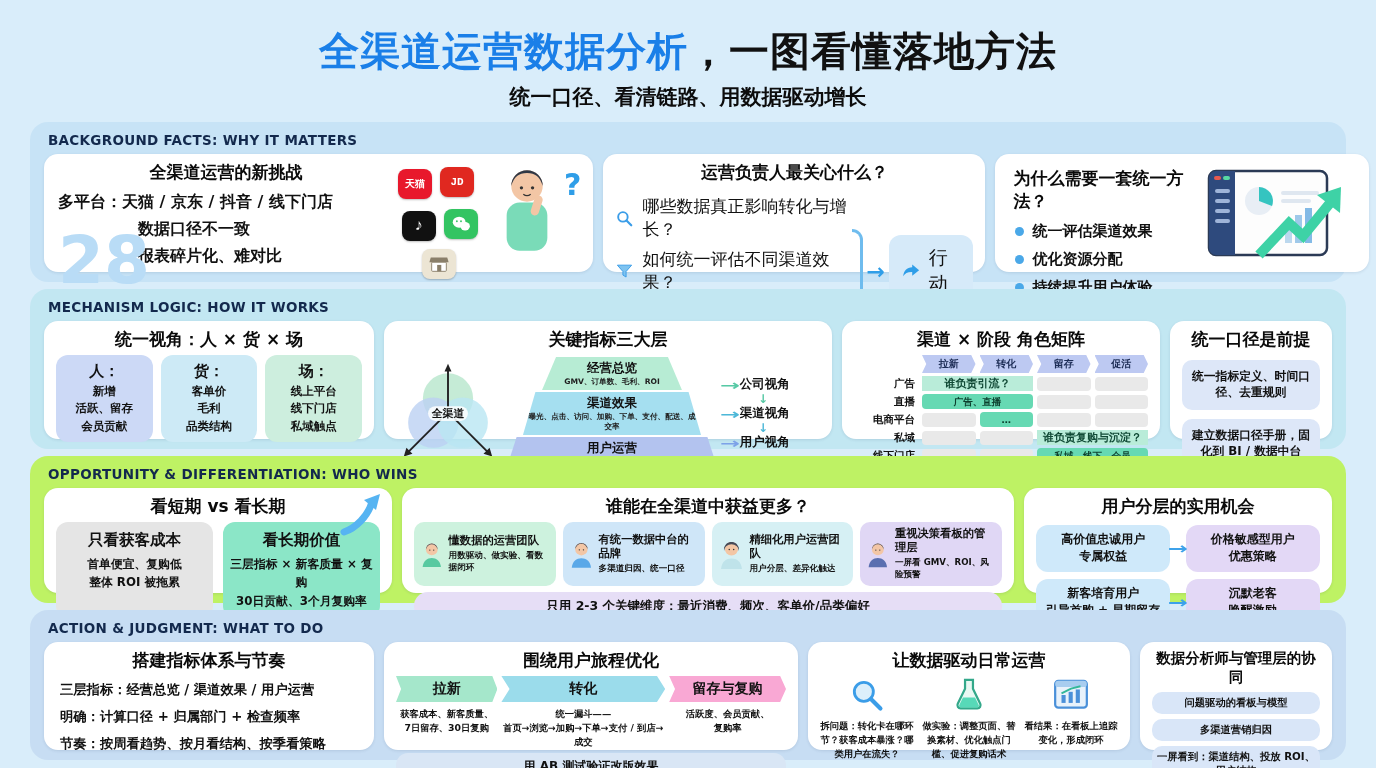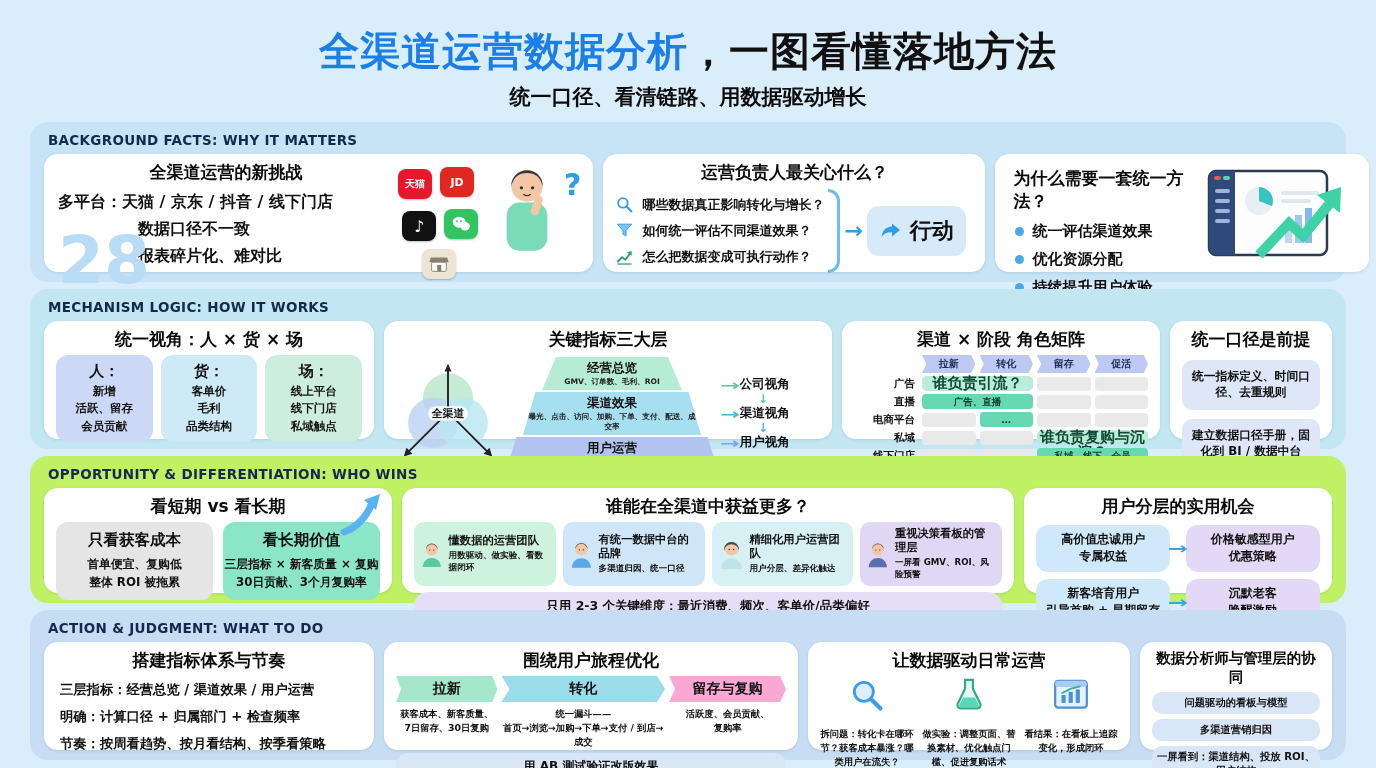--- a/index.html
+++ b/index.html
@@ -19,36 +19,36 @@
   .ctitle { text-align:center; font-size:17px; font-weight:800; color:#0a0a0a; margin-bottom:4px; }
 
   
   .c-challenge { flex:0 0 516px; display:flex; }
   .chal-left { width:340px; position:relative; }
   .chal-lines { position:relative; font-size:16px; font-weight:800; line-height:1.7; margin-top:4px; }
   .bignum { position:absolute; left:2px; top:40px; font-size:66px; font-weight:900; color:#b9dcf6; line-height:1; }
   .chal-l1 { margin-left:2px; }
   .chal-l2,.chal-l3 { margin-left:82px; }
   .app-cluster { position:relative; width:92px; height:112px; margin-top:6px; }
-  .tile { position:absolute; width:34px; height:30px; border-radius:8px; display:flex; align-items:center; justify-content:center; color:#fff; font-weight:800; box-shadow:0 1px 2px rgba(0,0,0,.25); }
+  .tile { position:absolute; width:34px; height:30px; border-radius:8px; display:flex; align-items:center; justify-content:center; color:#fff; font-weight:800; box-shadow:0 1px 2px rgba(0,0,0,.25);font-family:Liberation Mono, monospace; }
   .tile-tmall { background:#e8182c; font-size:10px; left:2px; top:2px; }
   .tile-jd { background:#e02820; font-size:11px; left:44px; top:0px; }
   .tile-douyin { background:#111; font-size:16px; left:6px; top:44px; }
   .tile-wechat { background:#33c462; left:48px; top:42px; }
   .tile-store { background:#ece5d4; left:26px; top:82px; }
   .thinker { margin-left:2px; display:flex; align-items:flex-start; }
   .qmark { color:#2f9ee8; font-size:30px; font-weight:900; margin-top:6px; }
   .c-concern { flex:0 0 382px; }
-  .q-row { display:flex; align-items:center; gap:8px; font-size:13px; font-weight:700; margin:7px 0; }
+  .q-row { display:flex; align-items:center; gap:8px; font-size:17px; font-weight:400; margin:7px 0;justify-content:flex-end; }
   .q-icon { width:19px; height:19px; flex:0 0 19px; }
   .concern-body { display:flex; align-items:center; }
   .bracket { width:12px; height:84px; border:3px solid #6fbcee; border-left:none; border-radius:0 12px 12px 0; margin-left:4px; }
   .to-action { color:#2f9ee8; font-size:22px; font-weight:900; margin:0 4px; }
   .action-chip { background:#d6eaf9; border-radius:12px; padding:10px 12px; display:flex; align-items:center; gap:7px; }
-  .action-chip span { font-size:22px; font-weight:700; }
+  .action-chip span { font-size:19px; font-weight:400; }
   .c-why { flex:1; display:flex; }
   .why-left { width:200px; }
   .why-left .ctitle { text-align:left; margin:6px 0 8px 6px; }
   .bullet { display:flex; align-items:center; gap:8px; font-size:15px; font-weight:800; margin:9px 0 9px 8px; }
   .dot { width:9px; height:9px; border-radius:50%; background:#4aa8e8; flex:0 0 9px; }
   .why-art { flex:1; display:flex; align-items:center; justify-content:center; }
 
   
   .c-pgc { flex:0 0 330px; }
   .pgc-row { display:flex; gap:8px; margin-top:4px; }
@@ -69,30 +69,30 @@
   .pyr3 { width:100%; background:#b3c3ef; clip-path:polygon(5% 0,95% 0,100% 100%,0 100%); }
   .views { width:96px; display:flex; flex-direction:column; align-items:flex-start; }
   .view { display:flex; align-items:center; gap:4px; font-size:12.5px; font-weight:800; }
   .varrow { font-size:14px; font-weight:900; transform:scaleX(1.7); display:inline-block; }
   .vdown { font-size:12px; font-weight:900; margin:0 0 0 34px; line-height:1; }
   .c-matrix { flex:0 0 318px; }
   .mx { display:grid; grid-template-columns:64px repeat(4,1fr); gap:3px 4px; align-items:center; margin-top:3px; }
   .mx-h { background:#bdc9f2; color:#1d2d56; font-size:10px; font-weight:800; text-align:center; padding:2px 0; clip-path:polygon(0 0,92% 0,100% 50%,92% 100%,0 100%,8% 50%); }
   .mx-l { font-size:10.5px; font-weight:800; text-align:right; padding-right:3px; }
   .mx-c { background:#e9e9e9; border-radius:4px; height:14px; }
-  .mx-g1 { background:#b9ecd9; color:#114a36; font-size:15px; font-weight:800; text-align:center; height:15px; line-height:15px; border-radius:5px; }
+  .mx-g1 { background:#b9ecd9; color:#114a36; font-size:11px; font-weight:800; text-align:center; height:15px; line-height:15px; border-radius:0; }
   .mx-g2 { background:#66d9b3; color:#0c3f2d; font-size:9.5px; font-weight:800; text-align:center; height:15px; line-height:15px; border-radius:4px; }
   .c-caliber { flex:1; }
   .cal-pill { background:#dde7f8; border-radius:10px; padding:9px 6px; text-align:center; font-size:11.8px; font-weight:800; margin-top:9px; }
 
   
   .c-horizon { flex:0 0 348px; }
   .hz-arrow { position:absolute; top:4px; right:10px; }
   .hz-row { display:flex; gap:10px; margin-top:4px; }
-  .hz-box { flex:1; border-radius:12px; padding:8px 0; text-align:center; }
+  .hz-box { flex:1; border-radius:12px; padding:8px 6px; text-align:center; }
   .hz-gray { background:#e5e5e5; }
   .hz-green { background:#8be6c7; }
   .hz-box .bt { font-size:15.5px; font-weight:800; margin-bottom:4px; }
   .hz-box .bl { font-size:11.8px; font-weight:800; line-height:1.55; }
   .c-whowins { flex:0 0 612px; display:flex; flex-direction:column; }
   .persona-row { display:flex; gap:7px; flex:1; }
   .persona { flex:1; border-radius:10px; padding:5px 6px; display:flex; align-items:center; gap:5px; }
   .p1 { background:#cdf2de; } .p2 { background:#cfe6f8; } .p3 { background:#d6f0f4; } .p4 { background:#e0d7f5; }
   .persona .pt { font-size:11.3px; font-weight:800; line-height:1.25; }
   .persona .pd { font-size:8.6px; font-weight:700; margin-top:2px; }
@@ -111,21 +111,21 @@
   .jy-strip { display:flex; gap:4px; }
   .jy-chev { text-align:center; font-size:14px; font-weight:800; padding:4px 0; clip-path:polygon(0 0,95% 0,100% 50%,95% 100%,0 100%,5% 50%); }
   .jy1 { flex:0 0 26%; background:#a5e7cb; }
   .jy2 { flex:0 0 42%; background:#9bdceb; }
   .jy3 { flex:1; background:#f9a8d4; }
   .jy-details { display:flex; gap:4px; margin-top:5px; flex:1; }
   .jy-d { text-align:center; font-size:9.3px; font-weight:700; line-height:1.5; }
   .jy-foot { background:#d9e6f5; border-radius:12px; text-align:center; font-size:12px; font-weight:800; padding:5px; margin-top:4px; }
   .c-daily { flex:0 0 322px; }
   .daily-cols { display:flex; gap:8px; margin-top:2px; }
-  .daily-col { flex:1; display:flex; flex-direction:column; align-items:center; gap:13px; }
+  .daily-col { flex:1; display:flex; flex-direction:column; align-items:center; gap:5px; }
   .daily-col .dtext { font-size:9.3px; font-weight:700; line-height:1.5; text-align:center; }
   .c-collab { flex:1; }
   .c-collab .ctitle { font-size:14.5px; }
   .collab-pill { background:#d9e6f8; border-radius:10px; text-align:center; font-size:10.3px; font-weight:800; padding:4px 2px; margin-top:5px; }
 </style>
 </head>
 <body>
 
 <div class="main-title">
   <span class="blue">全渠道运营数据分析</span><span>，一图看懂落地方法</span>

